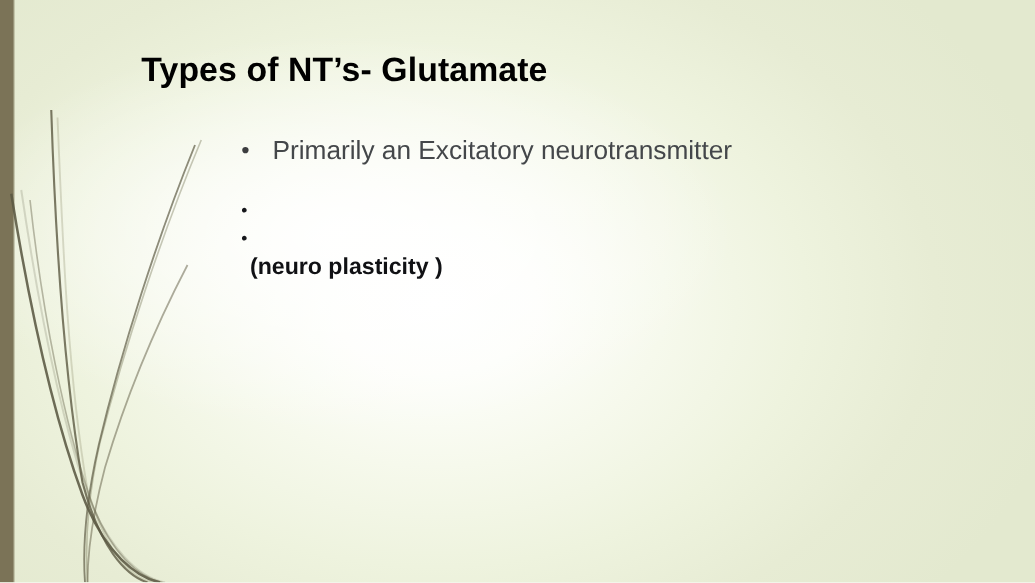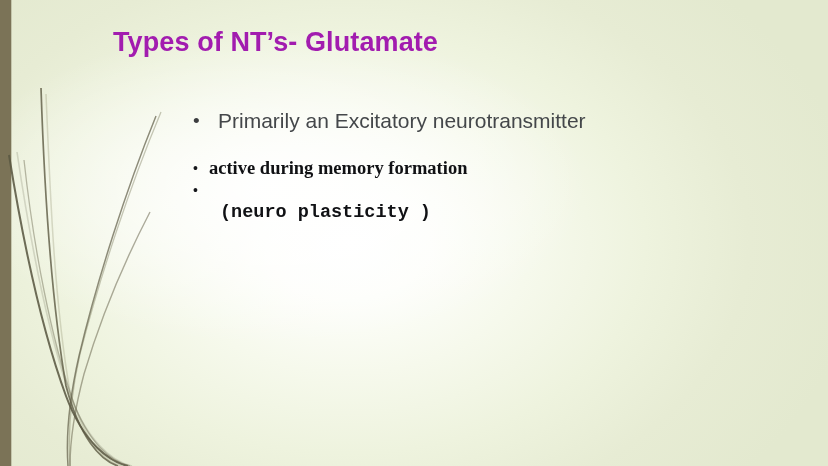--- a/index.html
+++ b/index.html
@@ -63,24 +63,24 @@
     top: 0;
     width: 240px;
     height: 466px;
     pointer-events: none;
   }
 
   
   #title {
     position: absolute;
     left: 113px;
-    top: 27px;
+    top: 41px;
     font-size: 27px;
     font-weight: bold;
-    color: #a21caf;
+    color: #000000;
     letter-spacing: 0.1px;
     white-space: nowrap;
   }
 
   
   #main-bullet {
     position: absolute;
     left: 190px;
     top: 106px;
     display: flex;
@@ -127,22 +127,22 @@
   }
   .sub-row .txt {
     font-family: "Liberation Serif", "DejaVu Serif", serif;
     font-size: 18.5px;
     font-weight: bold;
     line-height: 22px;
     color: #101114;
     white-space: nowrap;
   }
   .sub-cont {
-    margin-left: 30px;
-    font-family: Liberation Mono, monospace;
+    margin-left: 10px;
+    font-family: Liberation Sans, sans-serif;
     font-size: 18.5px;
     font-weight: bold;
     line-height: 23px;
     color: #101114;
     white-space: nowrap;
   }
 </style>
 </head>
 <body>
 
@@ -170,21 +170,20 @@
   <div id="title">Types of NT’s- Glutamate</div>
 
   <div id="main-bullet">
     <span class="dot">•</span>
     <span class="txt">Primarily an Excitatory neurotransmitter</span>
   </div>
 
   <div id="sub-bullets">
     <div class="sub-row">
       <span class="dot">•</span>
-      <span class="txt">active during memory formation</span>
     </div>
     <div class="sub-row">
       <span class="dot">•</span>
     </div>
     <div class="sub-cont">(neuro plasticity )</div>
   </div>
 
 </div>
 
 </body></html>

